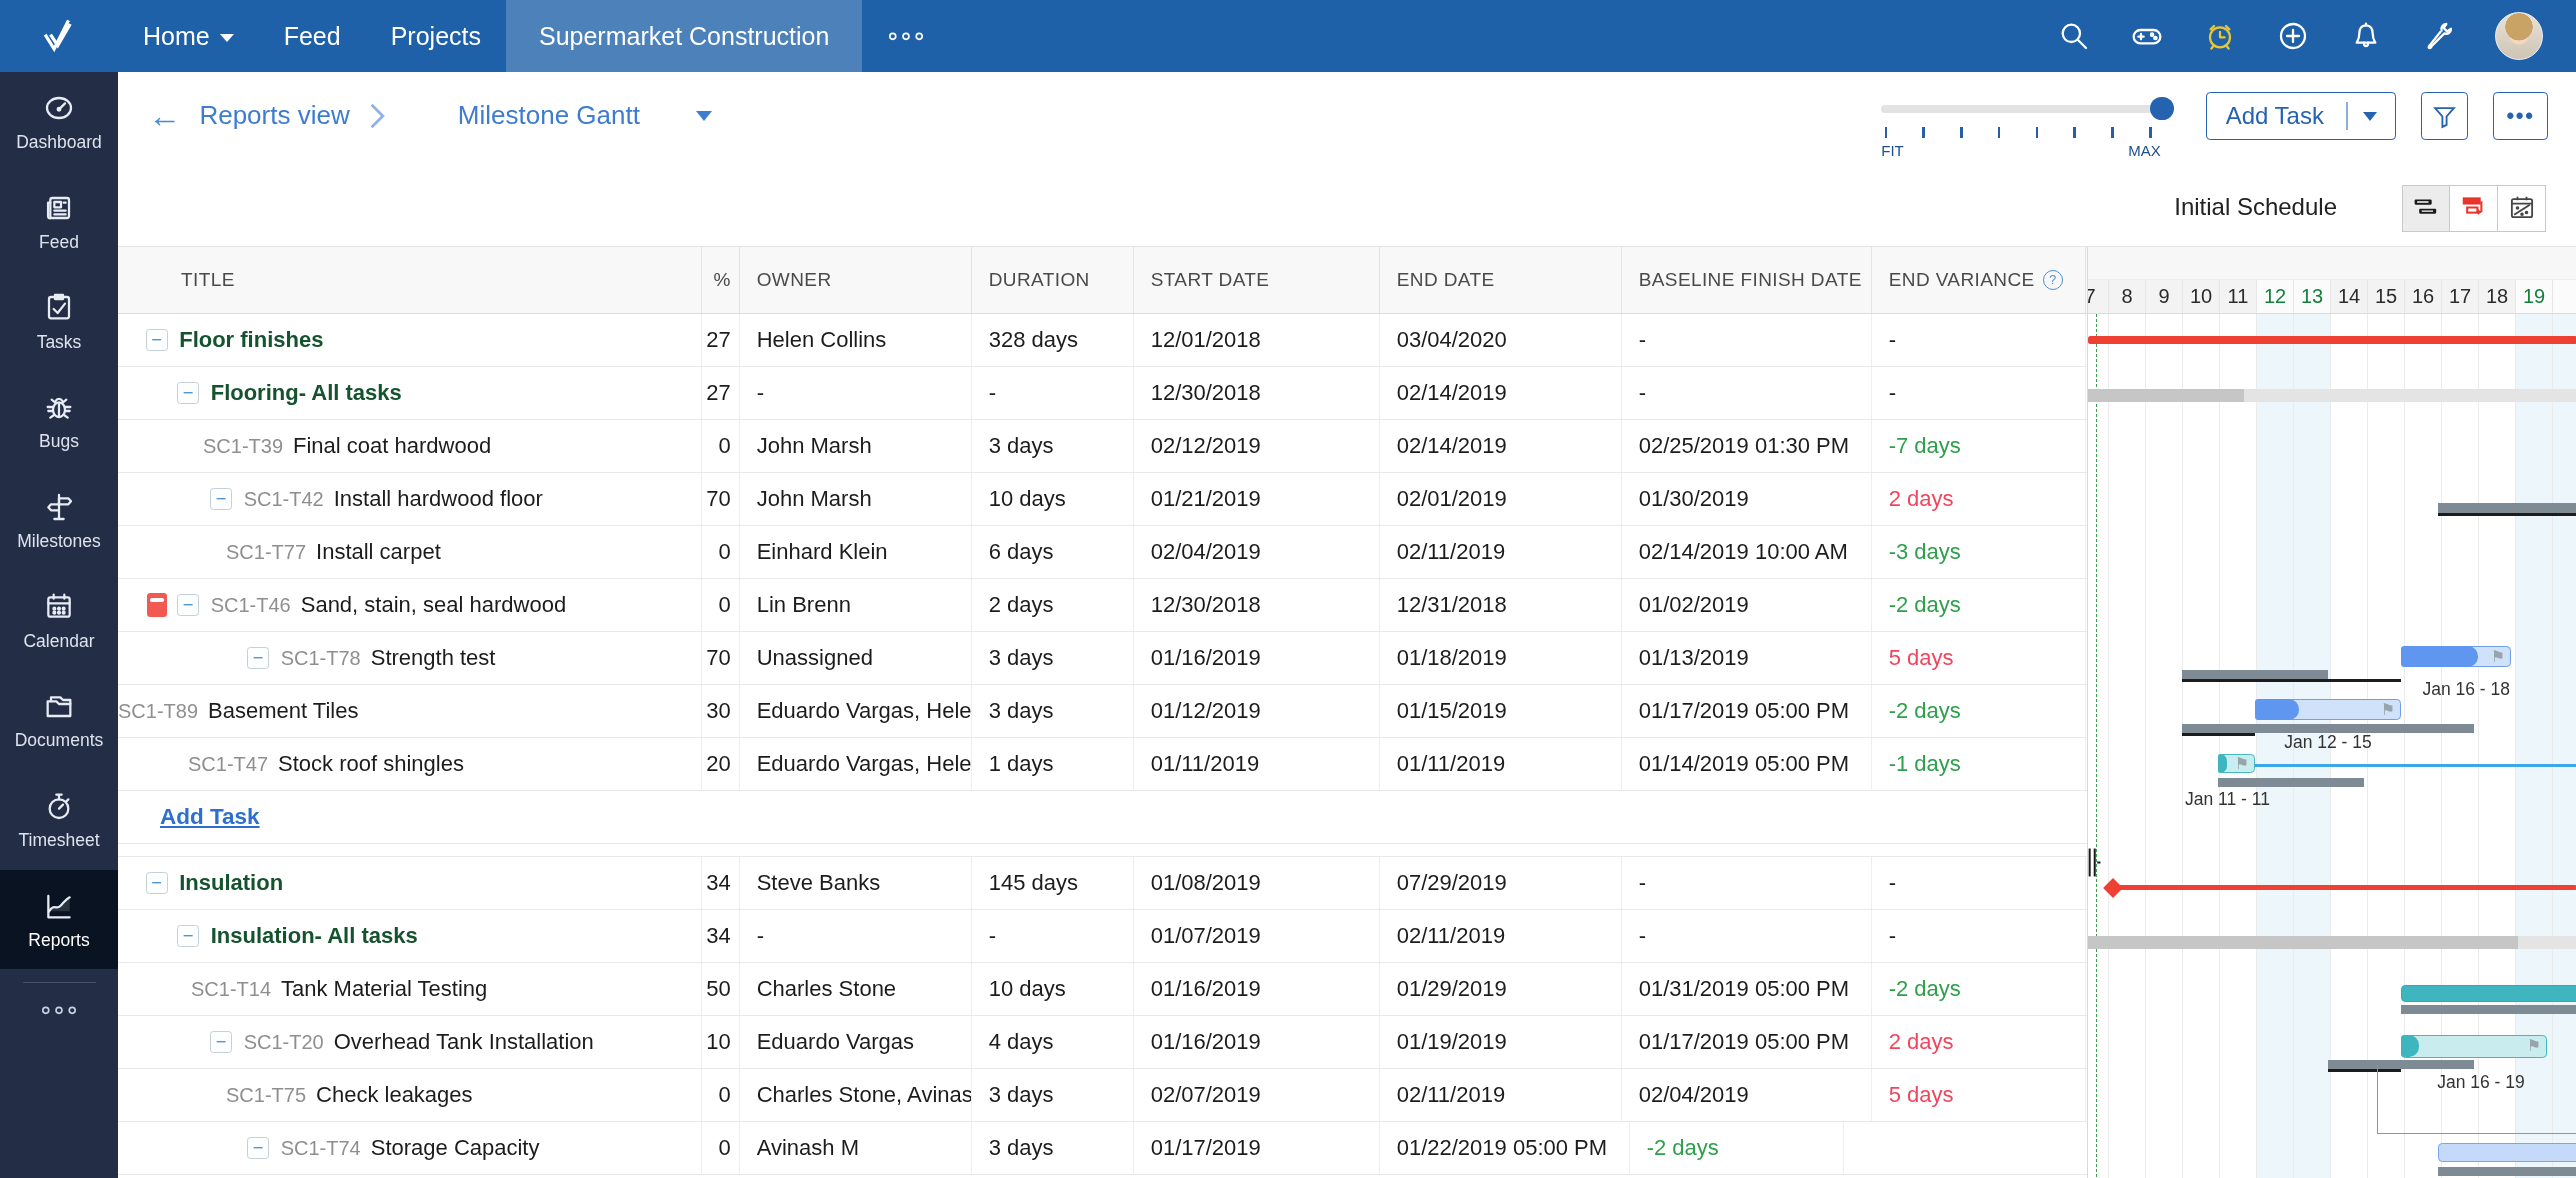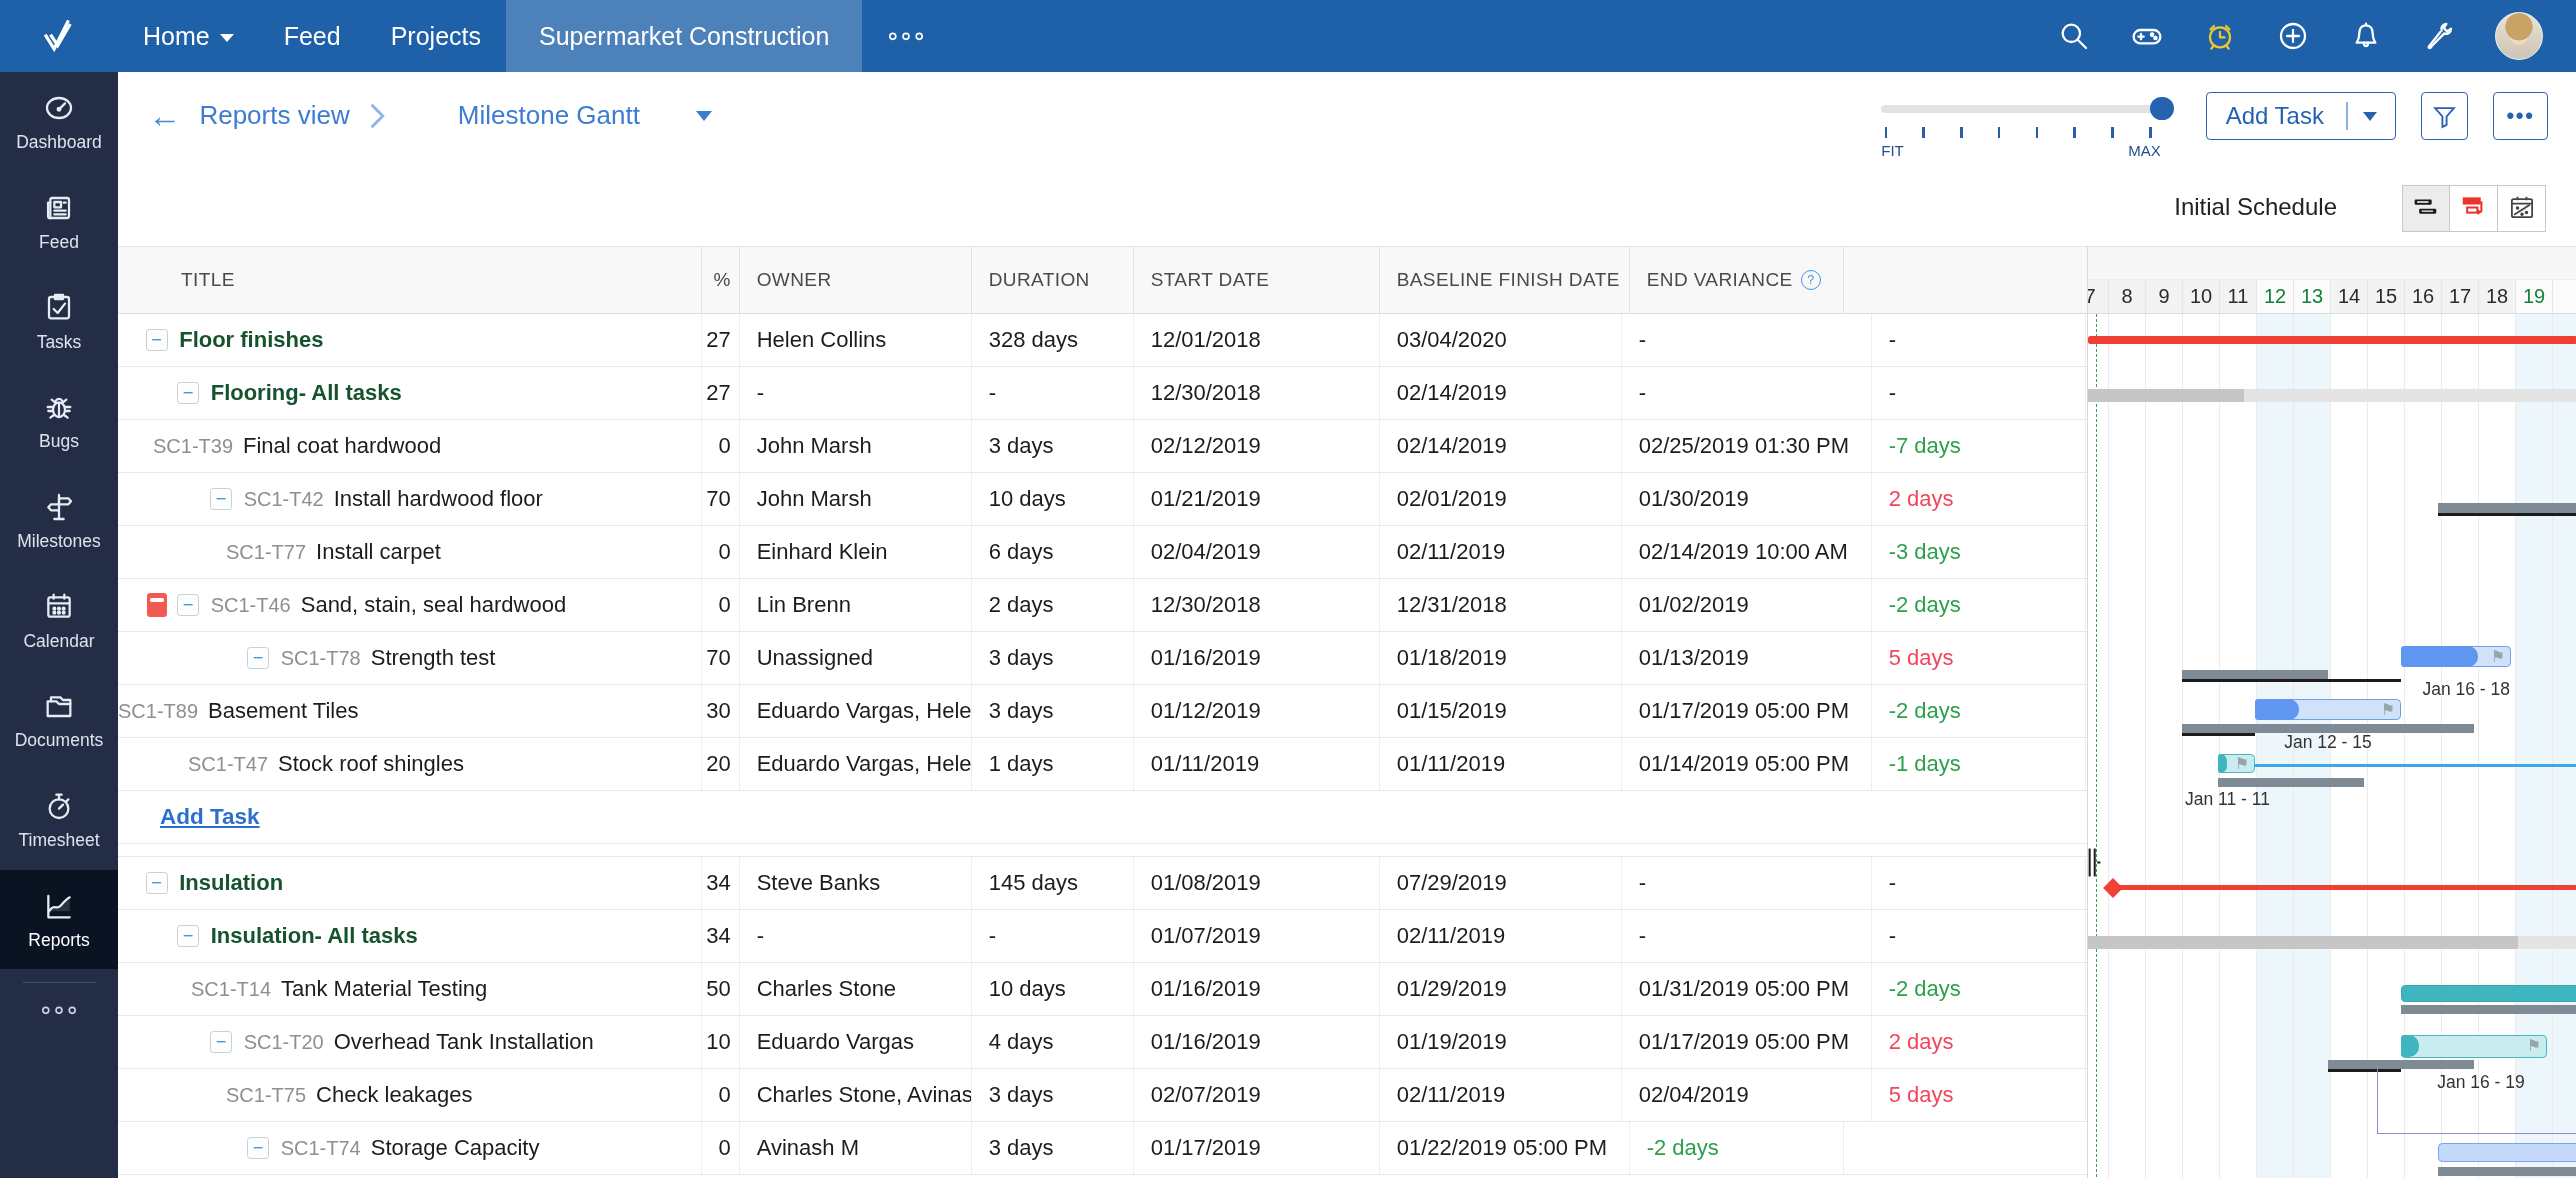--- a/index.html
+++ b/index.html
@@ -379,20 +379,23 @@
             </div>
             <div class="th" style="width: 232px;">
               <span>OWNER</span>
             </div>
             <div class="th" style="width: 162px;">
               <span>DURATION</span>
             </div>
             <div class="th" style="width: 246px;">
               <span>START DATE</span>
             </div>
+            <div class="th" style="width: 242px;">
+              <span>END DATE</span>
+            </div>
             <div class="th" style="width: 250px;">
               <span>BASELINE FINISH DATE</span>
             </div>
             <div class="th" style="width: 214px;">
               <span>END VARIANCE</span>
               <span class="help-ic">?</span>
             </div>
           </div>
         <div id="t-body">
             <div class="t-row">
@@ -443,21 +446,21 @@
                 <span>02/14/2019</span>
               </div>
               <div class="td" style="width: 250px;">
                 <span>-</span>
               </div>
               <div class="td" style="width: 214px;">
                 <span>-</span>
               </div>
             </div>
             <div class="t-row">
-              <div class="td title-cell" style="width: 584px; padding-left: 35px;">
+              <div class="td title-cell" style="width: 584px; padding-left: 85px;">
                 <span class="task-id">SC1-T39</span>
                 <span class="t-title">Final coat hardwood</span>
               </div>
               <div class="td right" style="width: 38px;">
                 <span>0</span>
               </div>
               <div class="td" style="width: 232px;">
                 <span>John Marsh</span>
               </div>
               <div class="td" style="width: 162px;">

